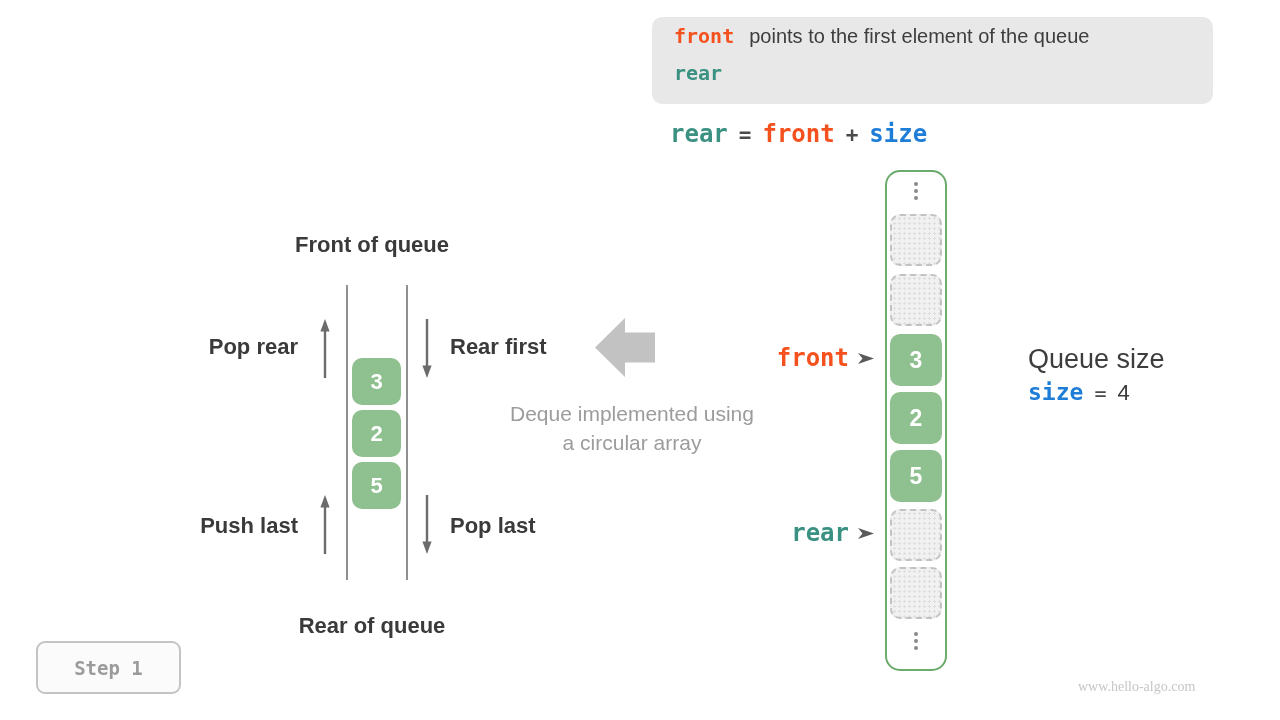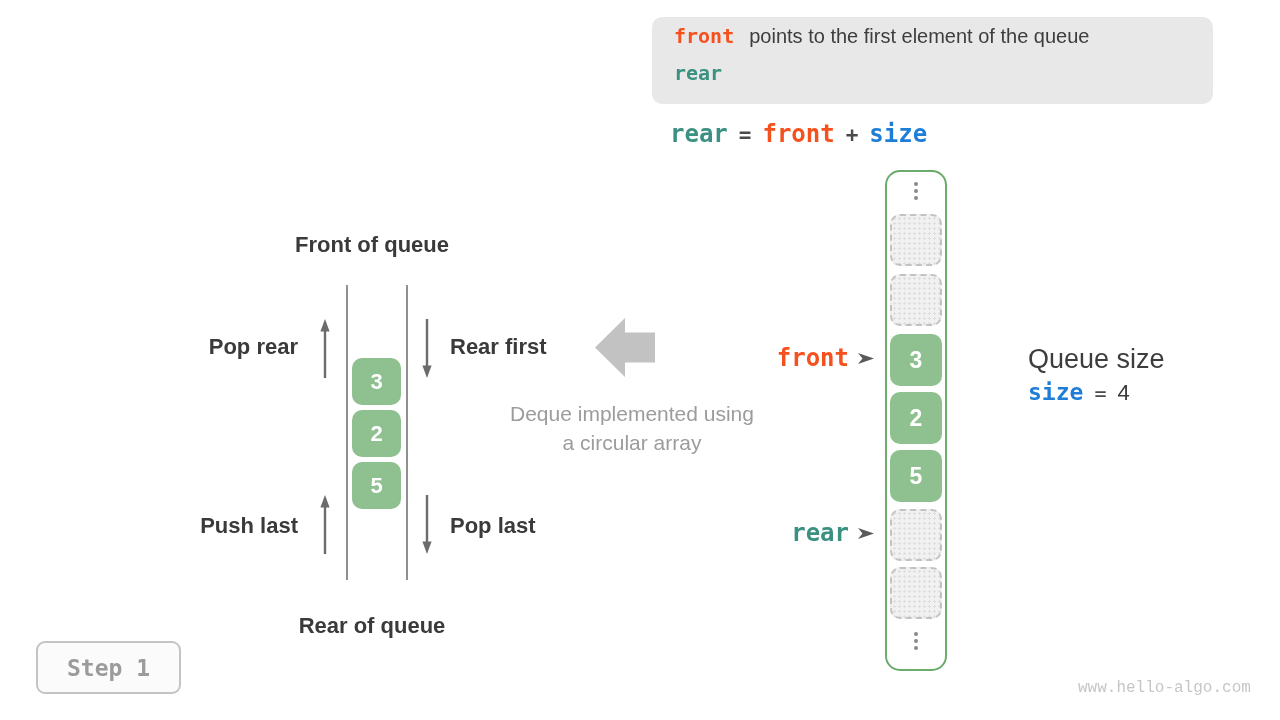--- a/index.html
+++ b/index.html
@@ -77,23 +77,23 @@
   .pointer-label{font-family:"DejaVu Sans Mono",monospace;font-weight:bold;font-size:24px;}
 
   
   .size-line{display:flex;align-items:baseline;gap:11px;}
 
   
   .step-badge{
     left:36px;top:641px;width:145px;height:53px;box-sizing:border-box;
     border:2px solid #c4c4c4;border-radius:9px;background:#fbfbfb;
     display:flex;align-items:center;justify-content:center;
-    font-family:"DejaVu Sans Mono",monospace;font-weight:bold;font-size:23px;color:var(--step-text);
-  }
-  .watermark{left:1078px;top:679px;font-family:Liberation Mono, monospace;font-size:16px;color:var(--watermark);text-align:center;}
+    font-family:"DejaVu Sans Mono",monospace;font-weight:bold;font-size:19px;color:var(--step-text);
+  }
+  .watermark{left:1078px;top:679px;font-family:Liberation Serif, serif;font-size:14px;color:var(--watermark);text-align:center;}
 </style>
 </head>
 <body>
 
 <div id="stage">
 
   <div class="abs info-box">
     <div class="info-line">
       <span class="info-code code-orange">front</span>
       <span>points to the first element of the queue</span>

